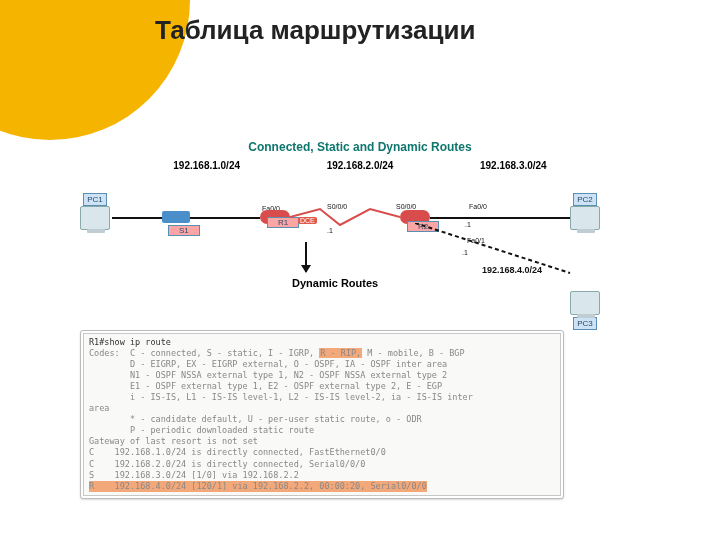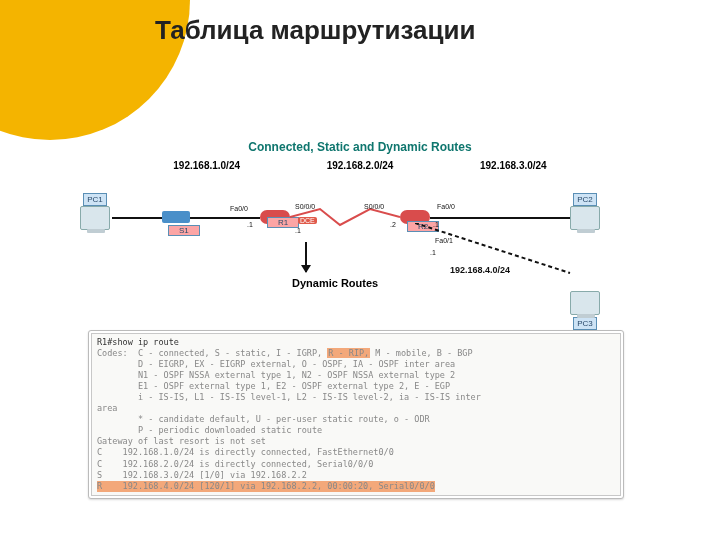--- a/index.html
+++ b/index.html
@@ -110,20 +110,21 @@
   }
   .wire {
     position: absolute;
     height: 2px;
     background: #111;
   }
   .port-label {
     position: absolute;
     font-size: 7px;
     color: #111;
+    margin-left: 32px;
   }
   .dce-label {
     position: absolute;
     font-size: 7px;
     background: #e05a4a;
     color: #fff;
     padding: 0 2px;
     border-radius: 2px;
   }
   .arrow-down {
@@ -144,27 +145,26 @@
   .dyn-routes-label {
     position: absolute;
     font-size: 11px;
     font-weight: bold;
     padding-left: 22px;
   }
   .cli-outer {
     position: absolute;
     left: 80px;
     top: 330px;
-    width: 536px;
+    width: 484px;
     border: 1px solid #bbb;
     border-radius: 3px;
     padding: 2px;
     box-shadow: 0 1px 2px rgba(0,0,0,0.15);
     background: #fff;
-    margin-left: 8px;
   }
   .cli-box {
     background: #f9f9f7;
     border: 1px solid #c8c8c8;
     font-family: "DejaVu Sans Mono", "Courier New", monospace;
     font-size: 8.5px;
     line-height: 1.3;
     color: #888;
     padding: 3px 5px;
     white-space: pre;

